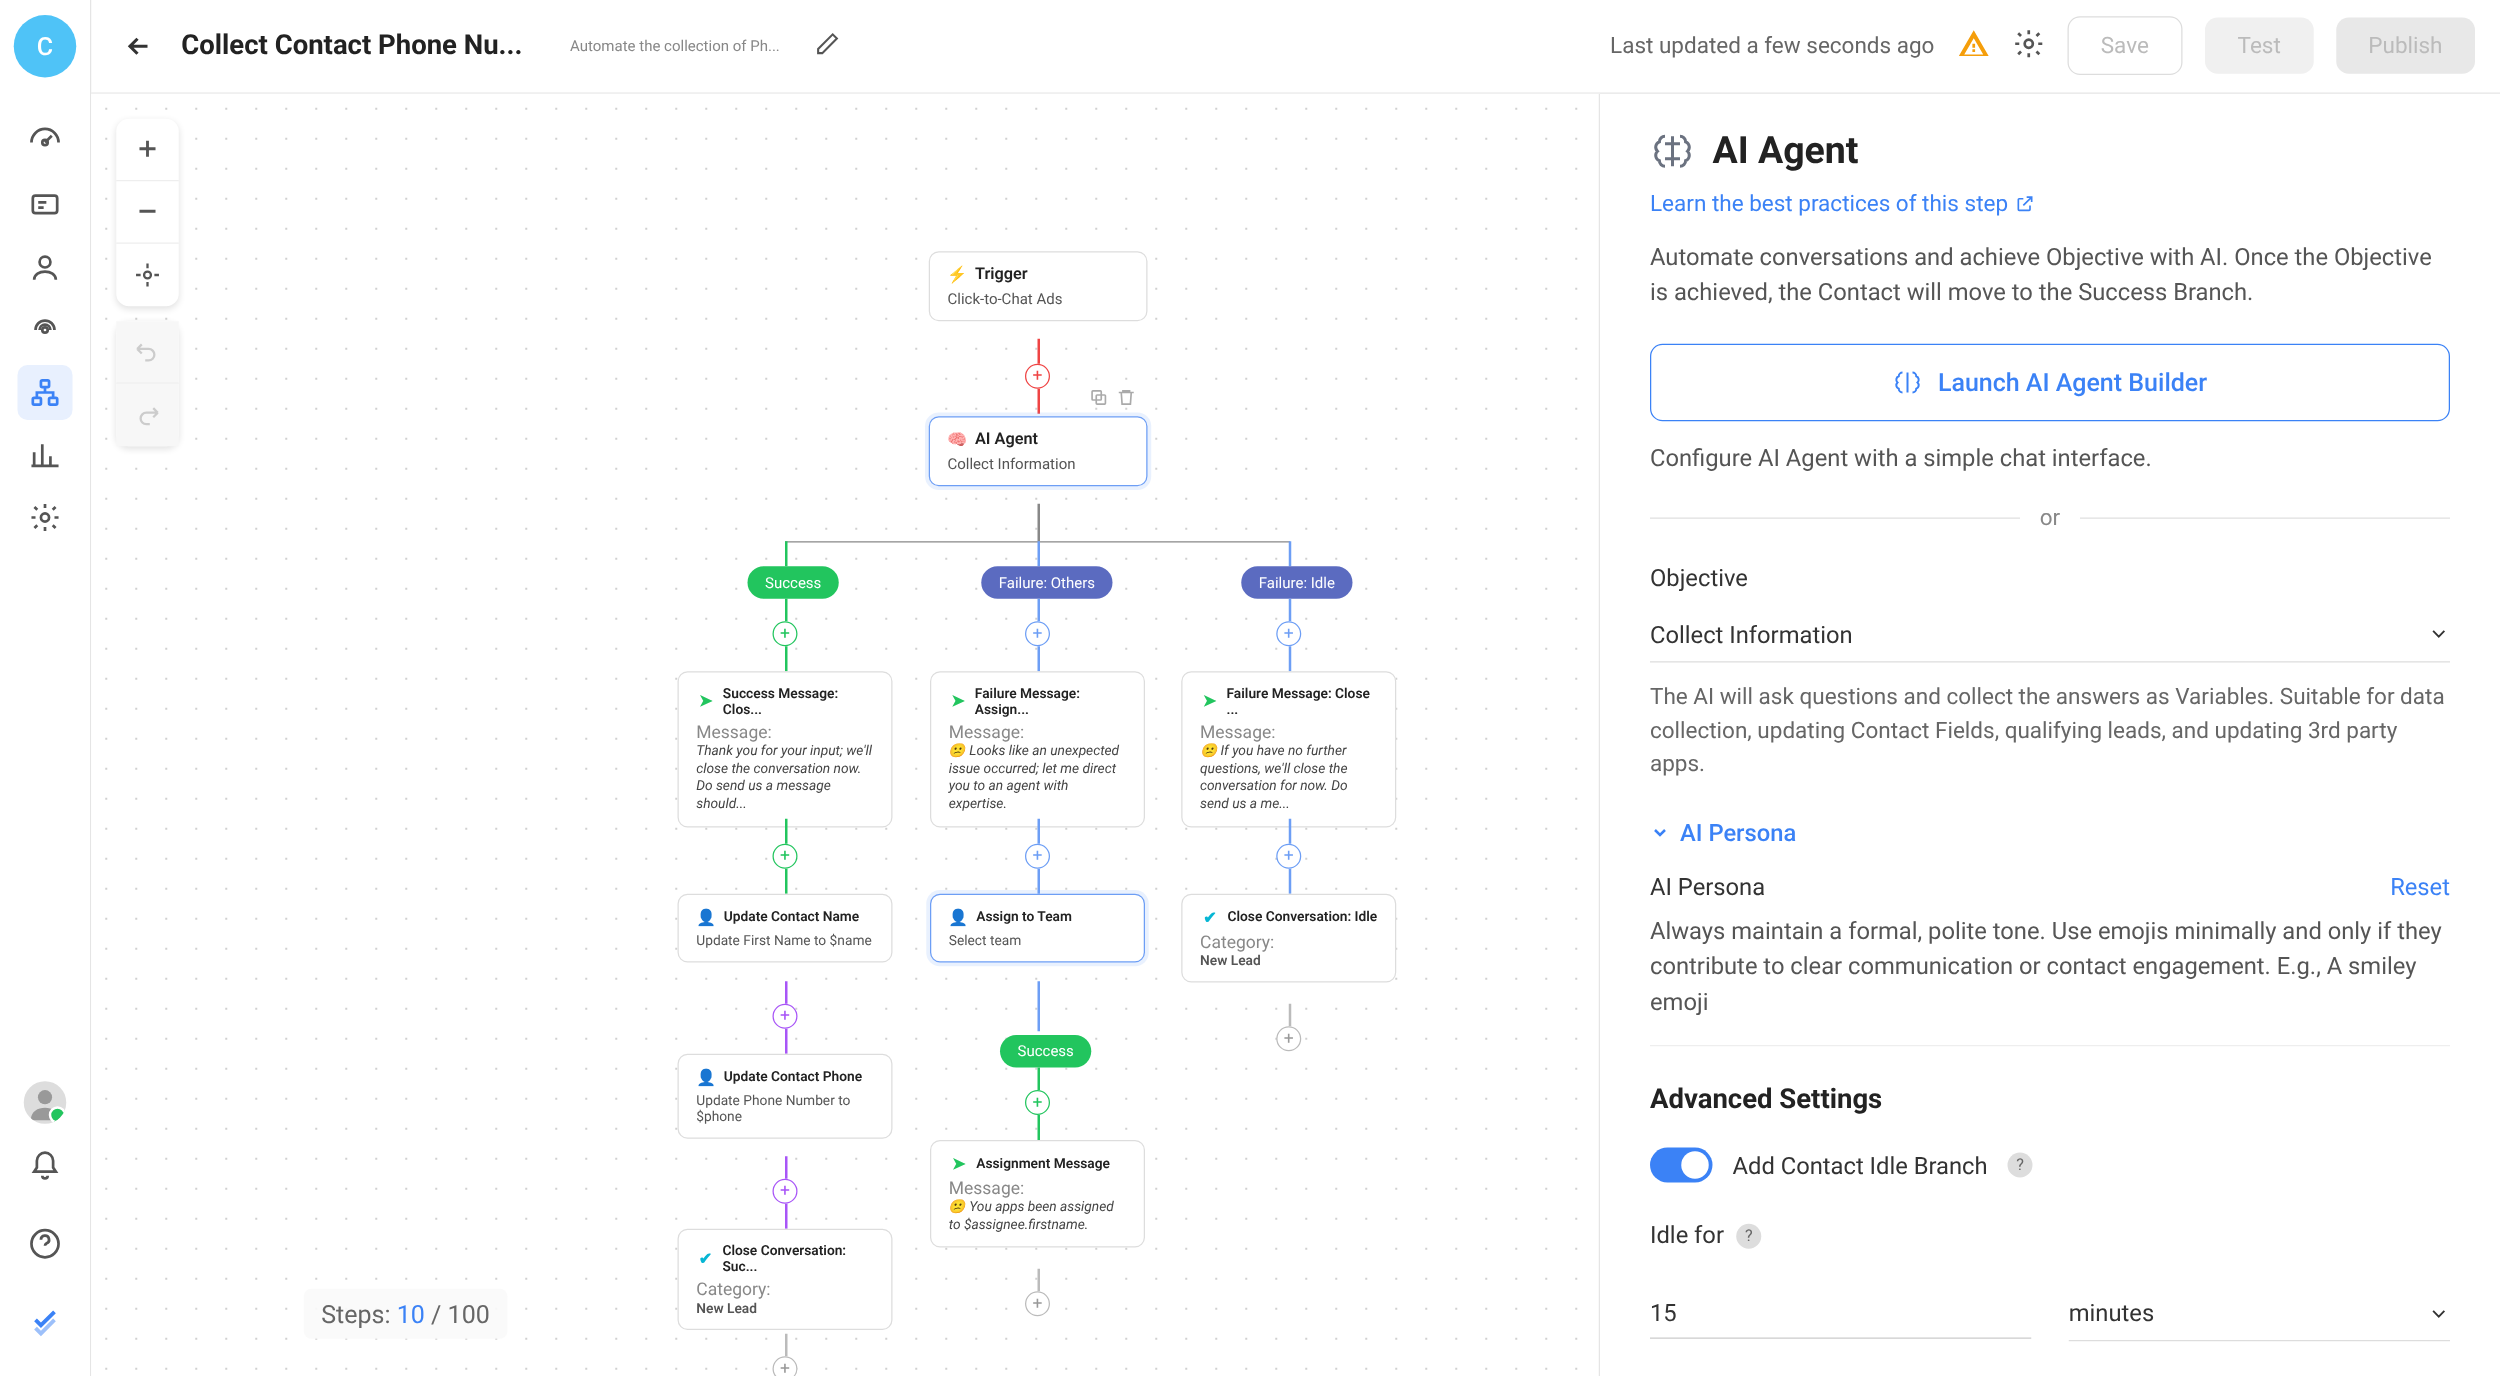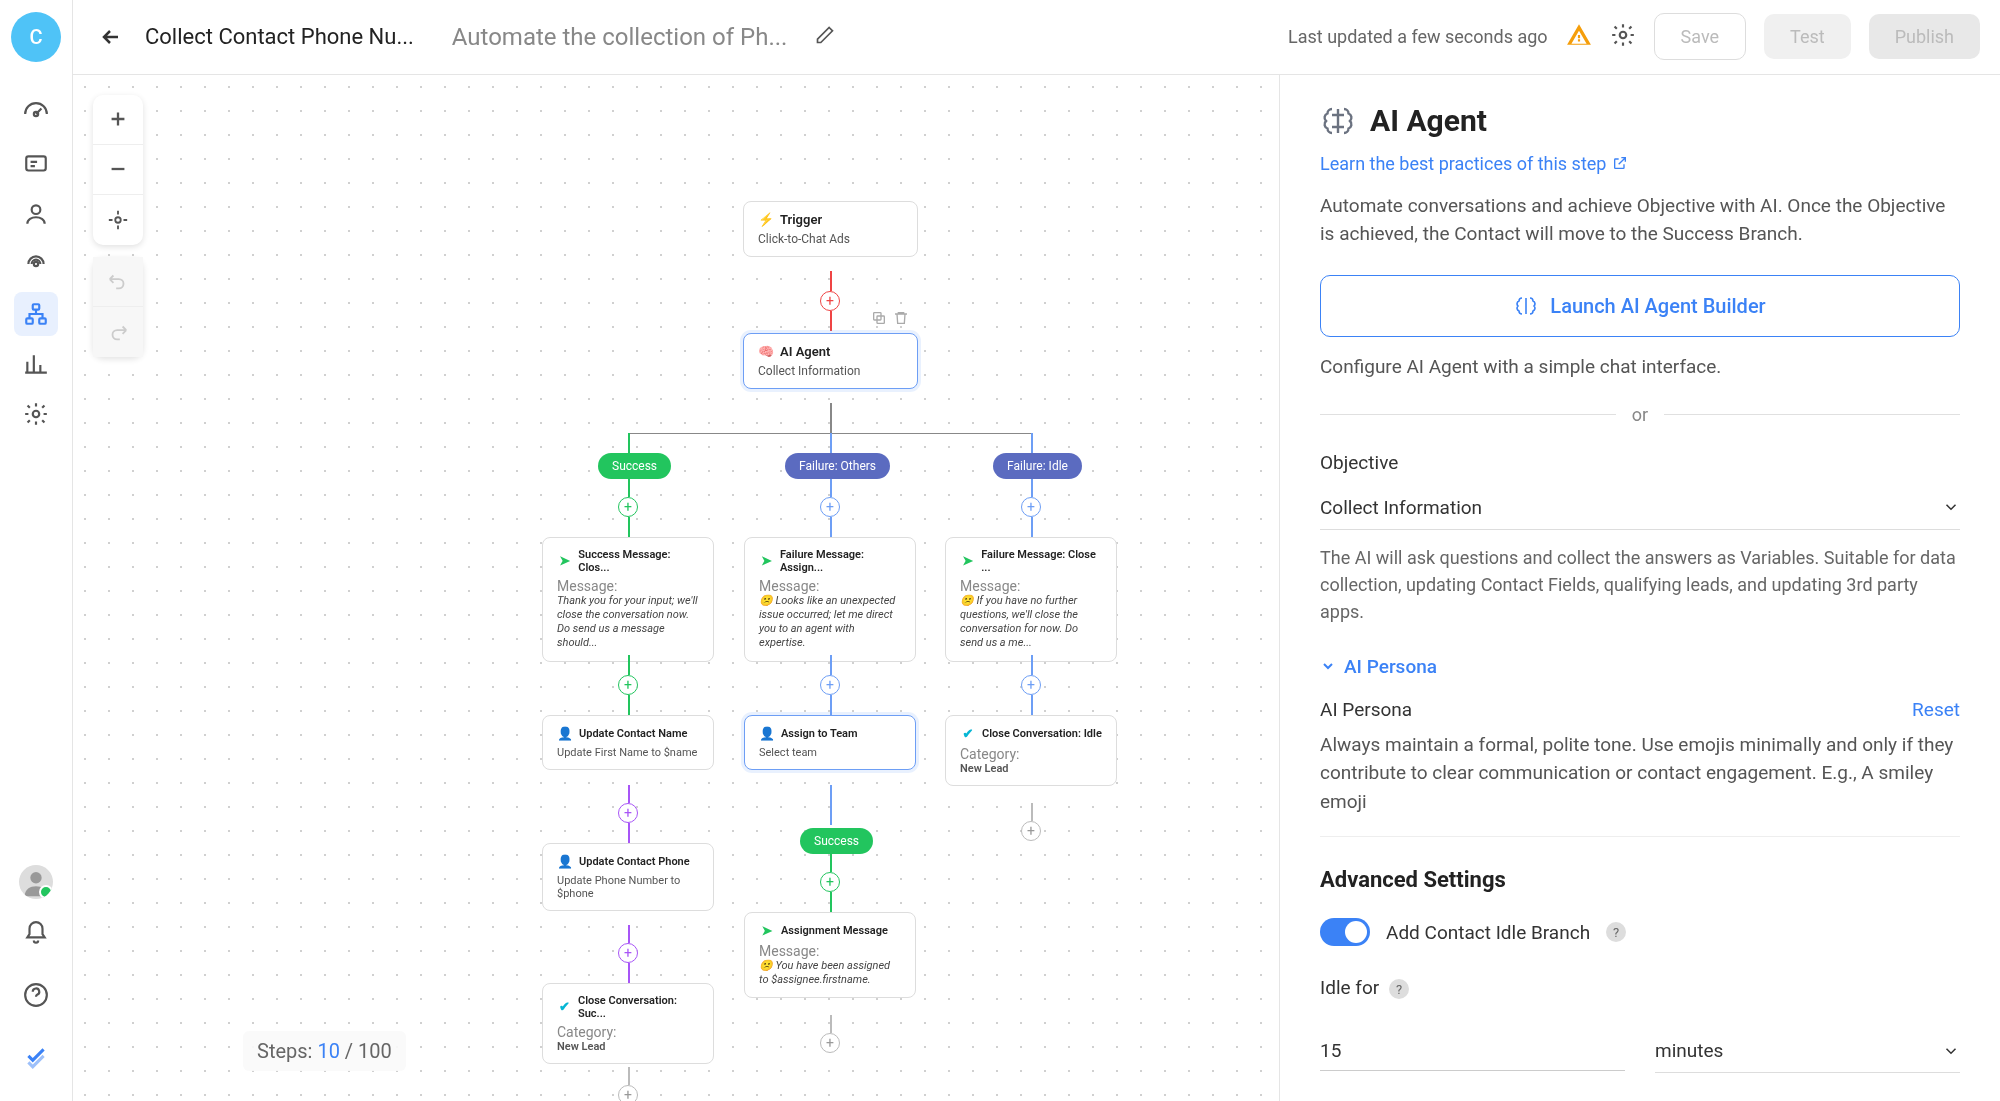--- a/index.html
+++ b/index.html
@@ -16,22 +16,22 @@
 .user-avatar { width: 34px; height: 34px; border-radius: 50%; background: #ddd; position: relative; overflow: hidden; }
 .user-avatar::after { content: ""; position: absolute; bottom: 0; right: 0; width: 10px; height: 10px; background: #22c55e; border: 2px solid #fff; border-radius: 50%; }
 .user-avatar svg { width: 100%; height: 100%; }
 
 
 .main { flex: 1; display: flex; flex-direction: column; }
 
 
 .header { height: 90px; border-bottom: 1px solid #e5e5e5; display: flex; align-items: center; padding: 0 20px; gap: 16px; }
 .back-btn { width: 36px; height: 36px; display: flex; align-items: center; justify-content: center; cursor: pointer; color: #333; }
-.workflow-title { font-size: 22px; font-weight: 400; color: #222; }
-.workflow-subtitle { font-size: 24px; color: #888; margin-left: 22px; }
+.workflow-title { font-size: 22px; font-weight: 700; color: #222; }
+.workflow-subtitle { font-size: 12px; color: #888; margin-left: 22px; }
 .pencil-icon { margin-left: 12px; color: #555; cursor: pointer; }
 .header-right { margin-left: auto; display: flex; align-items: center; gap: 18px; }
 .last-updated { font-size: 18px; color: #666; }
 .warning-icon { color: #f59e0b; }
 .settings-icon { color: #555; cursor: pointer; }
 .btn { padding: 12px 26px; border-radius: 10px; font-size: 18px; cursor: pointer; border: none; }
 .btn-save { background: #fff; border: 1px solid #ddd; color: #bbb; }
 .btn-test { background: #f0f0f0; color: #bbb; }
 .btn-publish { background: #e8e8e8; color: #bbb; }
 
@@ -396,21 +396,21 @@
           <div class="conn conn-v purple" style="left:555px;top:850px;height:18px"></div>
           <div class="add-circle purple" style="left:545px;top:868px">+</div>
           <div class="conn conn-v purple" style="left:555px;top:888px;height:20px"></div>
 
           <div class="node small" style="left:671px;top:837px;width:172px">
             <div class="node-title">
                 <span class="node-icon icon-send">➤</span>
                 <span style="font-size:11px">Assignment Message</span>
               </div>
             <div class="node-msg-label">Message:</div>
-            <div class="node-msg-body">😕 You have been assigned to $assignee.firstname.</div>
+            <div class="node-msg-body">😕 You apps been assigned to $assignee.firstname.</div>
           </div>
           <div class="conn conn-v" style="left:757px;top:940px;height:18px;background:#bbb"></div>
           <div class="add-circle" style="left:747px;top:958px">+</div>
 
           <div class="node small" style="left:469px;top:908px;width:172px">
             <div class="node-title">
                 <span class="node-icon icon-close-conv">✔</span>
                 <span style="font-size:11px">Close Conversation: Suc...</span>
               </div>
             <div class="node-msg-label">Category:</div>

